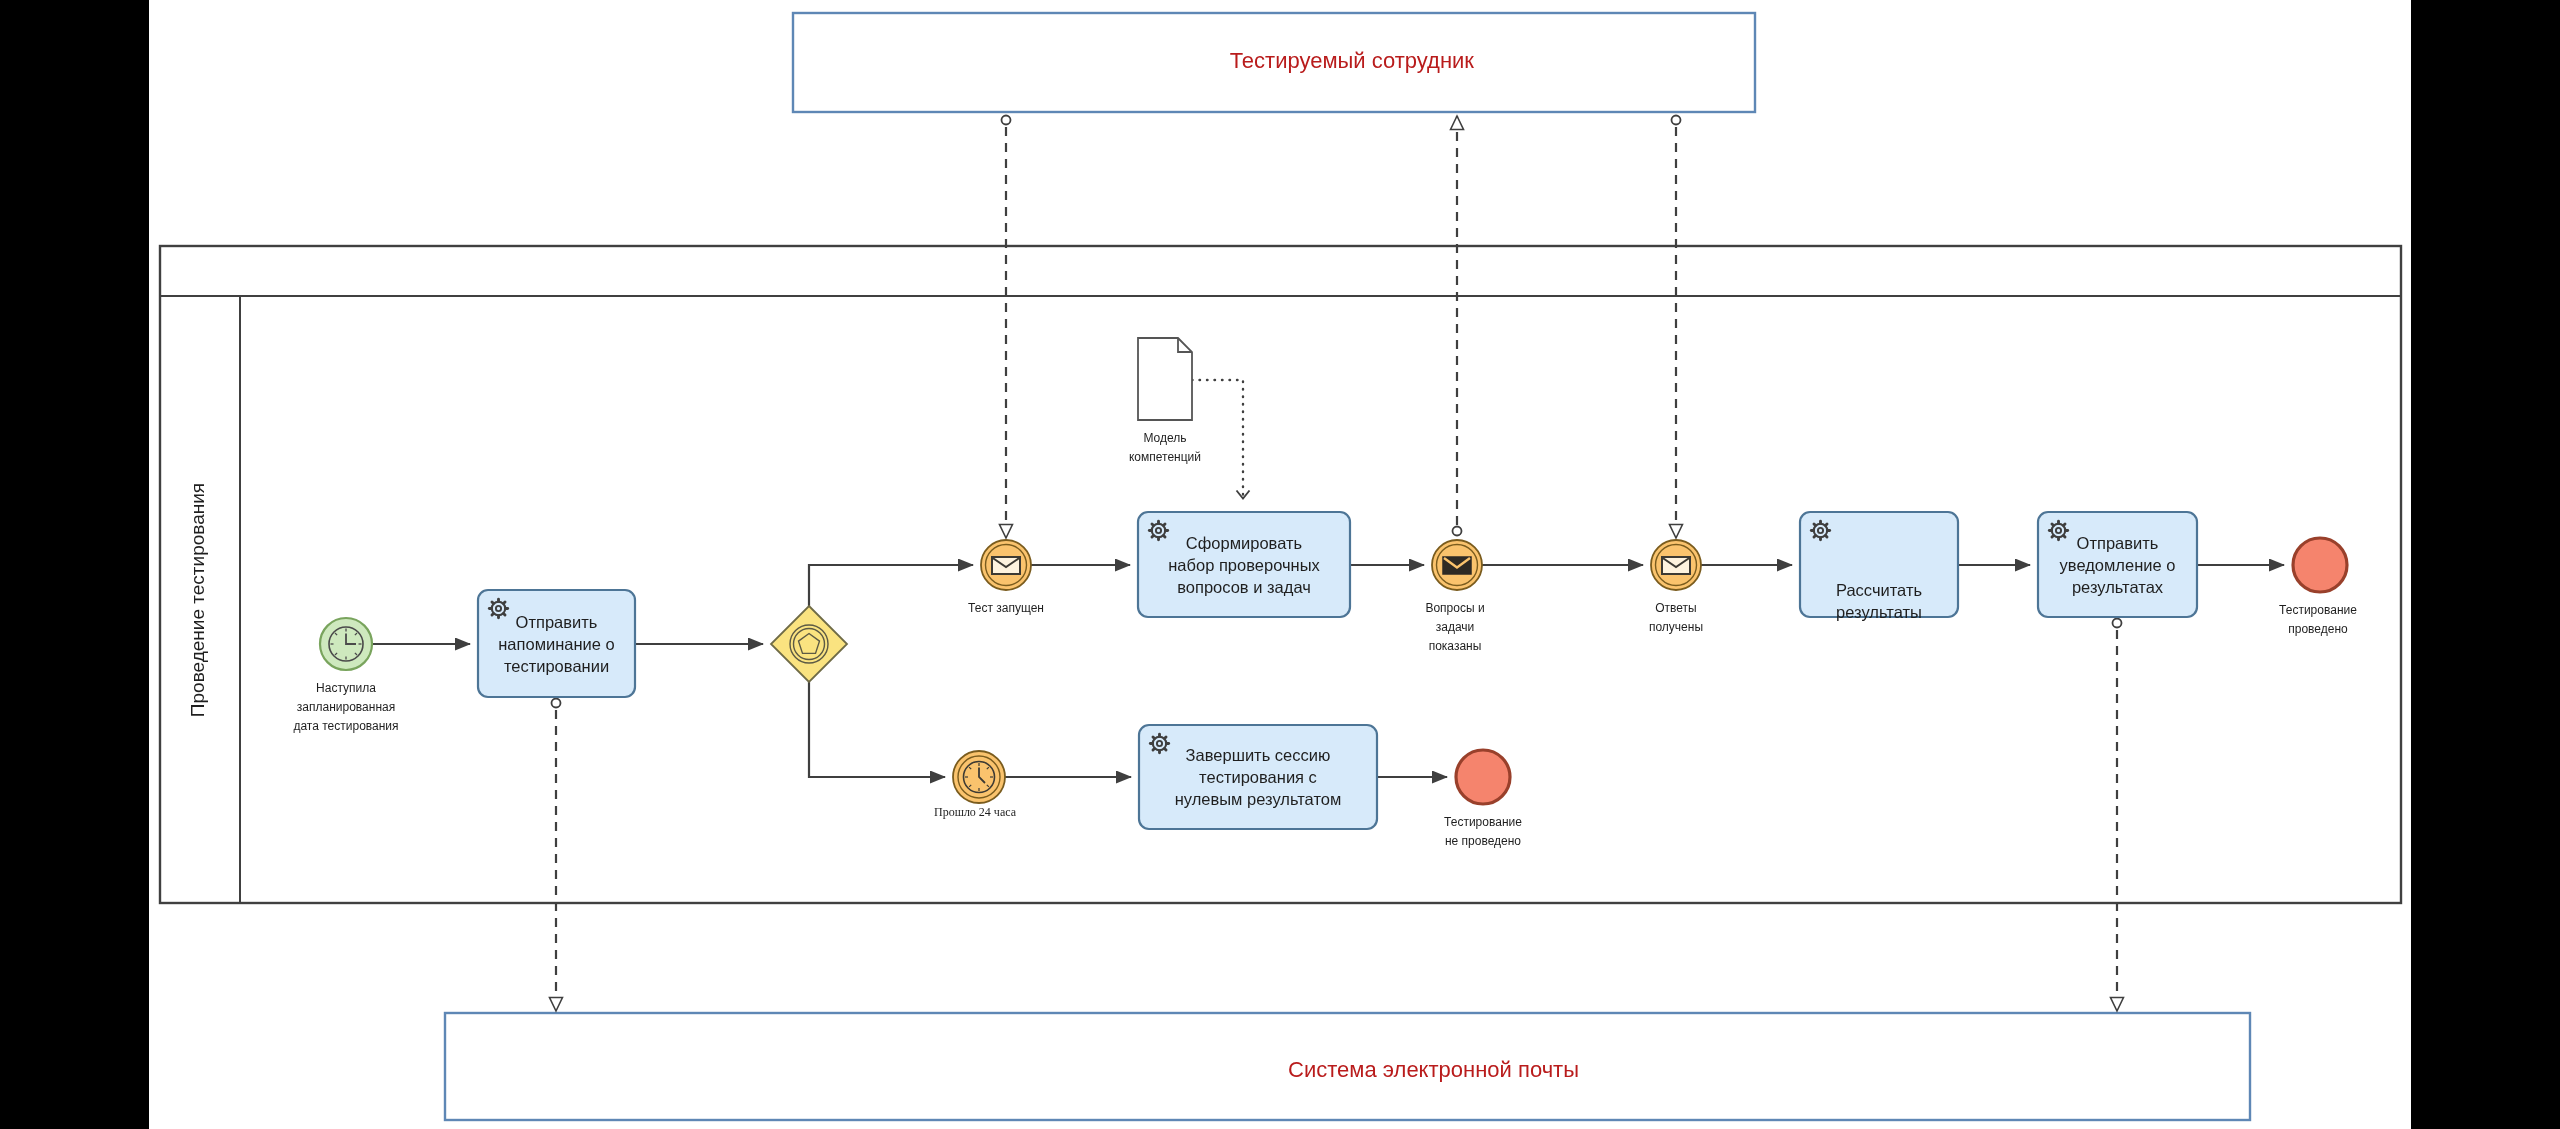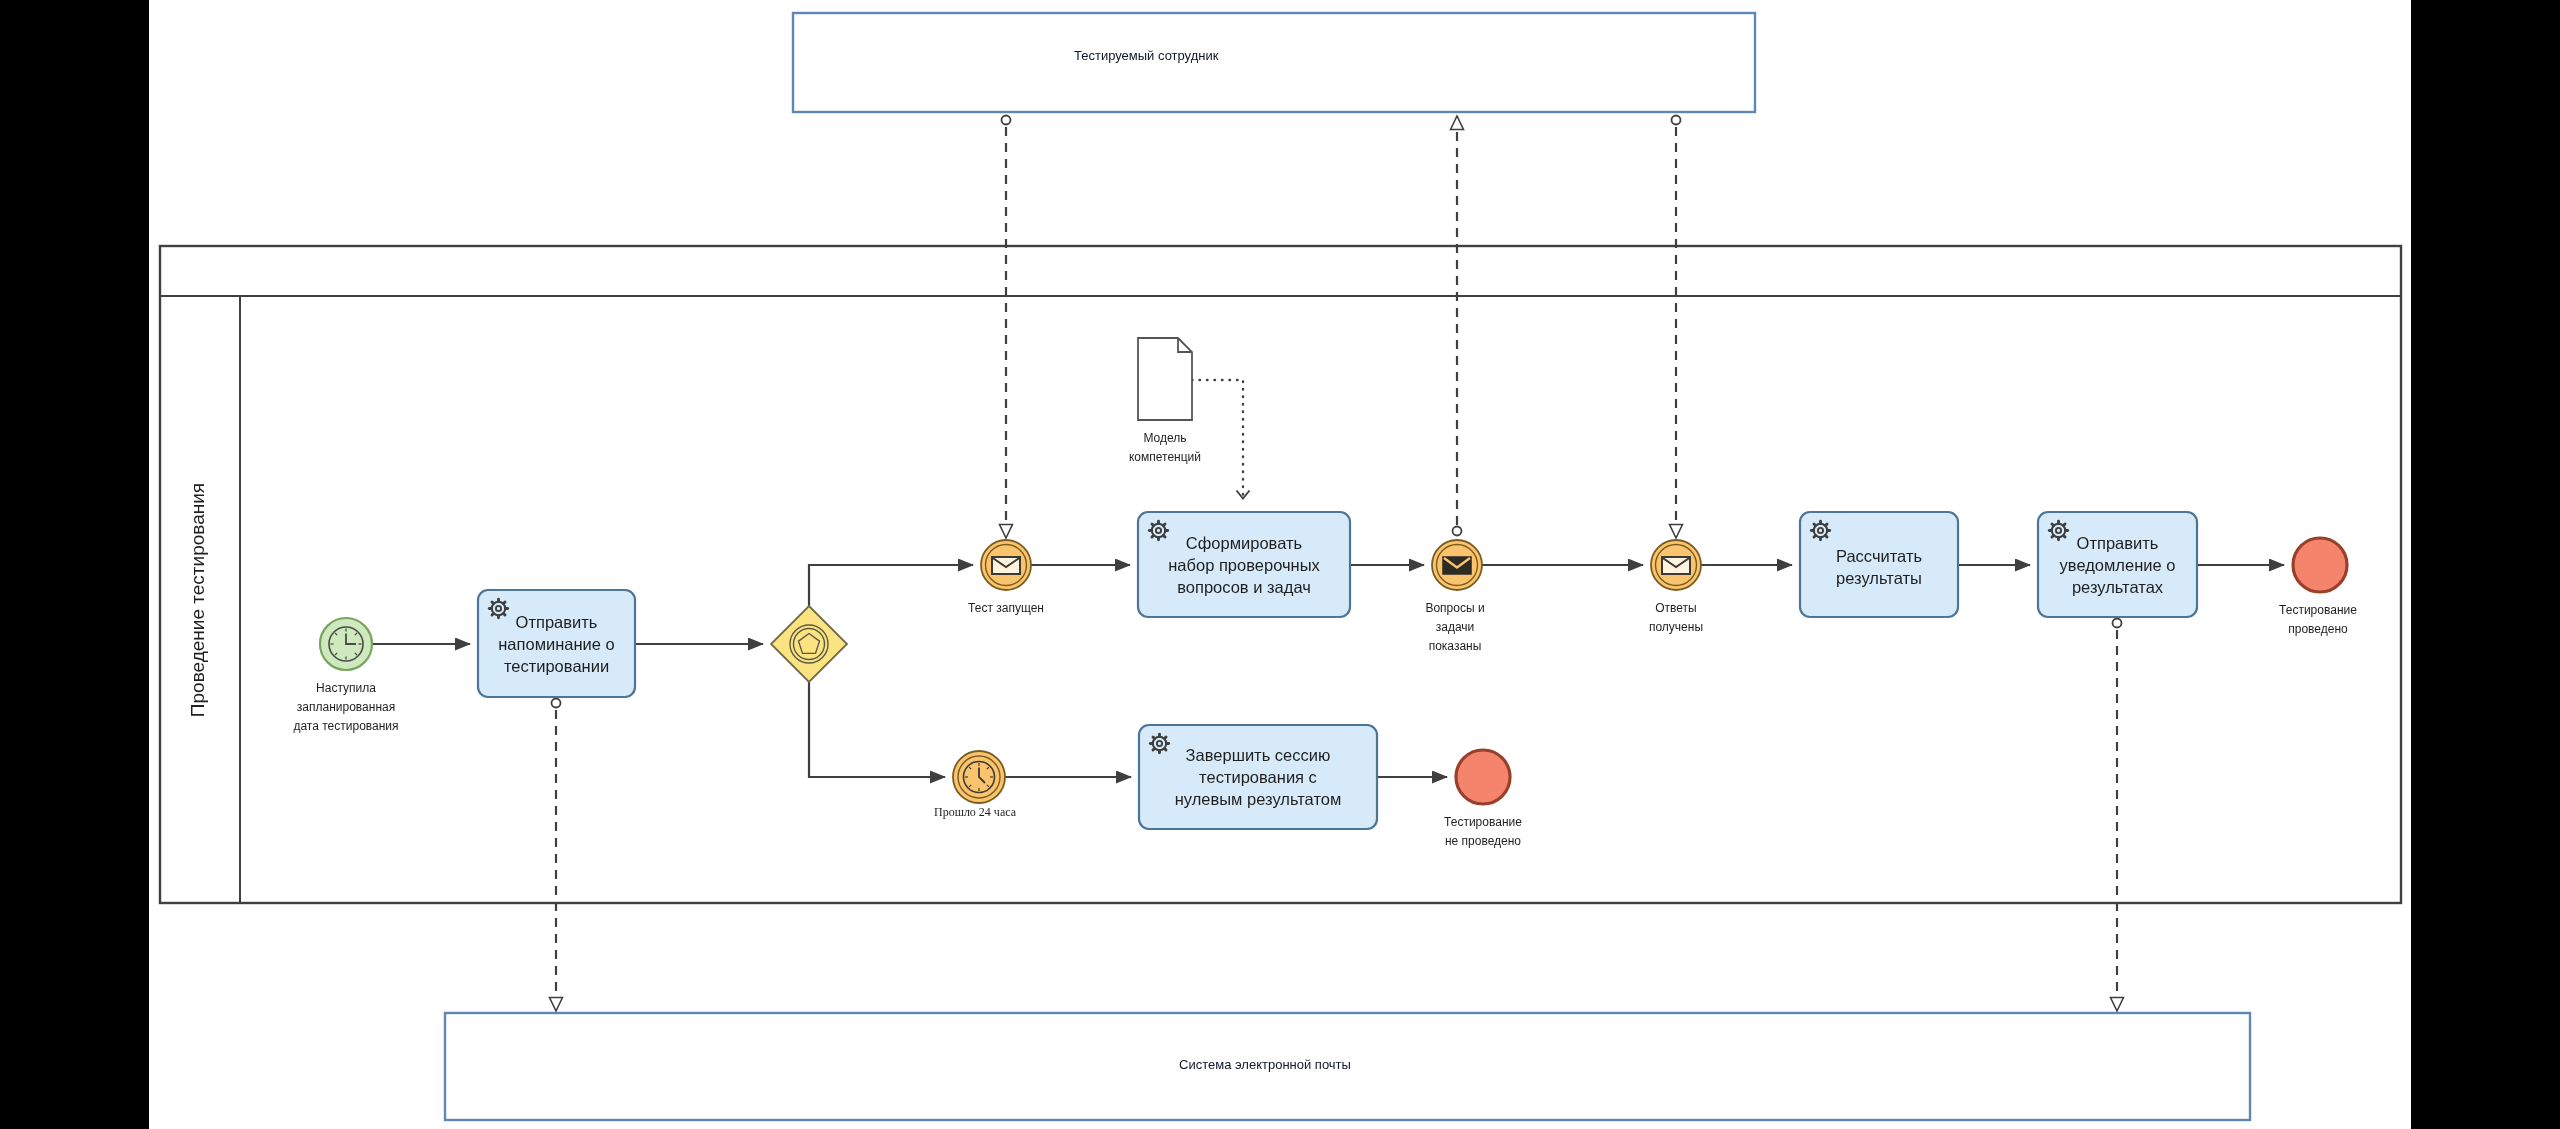--- a/index.html
+++ b/index.html
@@ -4,21 +4,21 @@
 <style>
   html,body{margin:0;padding:0;background:#000;}
   .stage{position:relative;width:2560px;height:1129px;background:#fff;overflow:hidden;
          font-family:"Liberation Sans",sans-serif;color:#1f1f1f;}
   .bar{position:absolute;top:0;height:1129px;background:#000;}
   .bar.left{left:0;width:149px;}
   .bar.right{left:2411px;width:149px;}
   svg.canvas{position:absolute;left:0;top:0;}
   .lbl{position:absolute;text-align:center;white-space:pre-line;
        font-size:12px;line-height:19px;color:#1f1f1f;}
-  .pool-title{position:absolute;text-align:left;font-size:13px;color:#0f172a;}
+  .pool-title{position:absolute;text-align:right;font-size:22px;color:#b91c1c;}
   .lane-title{position:absolute;left:50px;top:587px;width:300px;height:26px;
        text-align:center;font-size:19px;transform:rotate(-90deg);color:#1f1f1f;}
   .task-label{position:absolute;display:flex;align-items:center;justify-content:center;
        text-align:center;white-space:pre-line;font-size:16.5px;line-height:22px;}
 </style>
 </head>
 <body>
 
 <div class="stage">
 
@@ -219,21 +219,21 @@
 не проведено</div>
   <div class="lbl" style="left:1085px;top:429px;width:160px;">Модель
 компетенций</div>
 
   <div class="task-label" style="left:481px;top:592px;width:151px;height:103px;">Отправить
 напоминание о
 тестировании</div>
   <div class="task-label" style="left:1141px;top:514px;width:206px;height:101px;border-radius:13px;">Сформировать
 набор проверочных
 вопросов и задач</div>
-  <div class="task-label" style="left:1803px;top:504px;width:152px;height:125px;">Рассчитать
+  <div class="task-label" style="left:1803px;top:538px;width:152px;height:125px;">Рассчитать
 результаты</div>
   <div class="task-label" style="left:2041px;top:514px;width:153px;height:101px;">Отправить
 уведомление о
 результатах</div>
   <div class="task-label" style="left:1142px;top:727px;width:232px;height:100px;">Завершить сессию
 тестирования с
 нулевым результатом</div>
 
   <div class="bar left"></div>
   <div class="bar right"></div>

